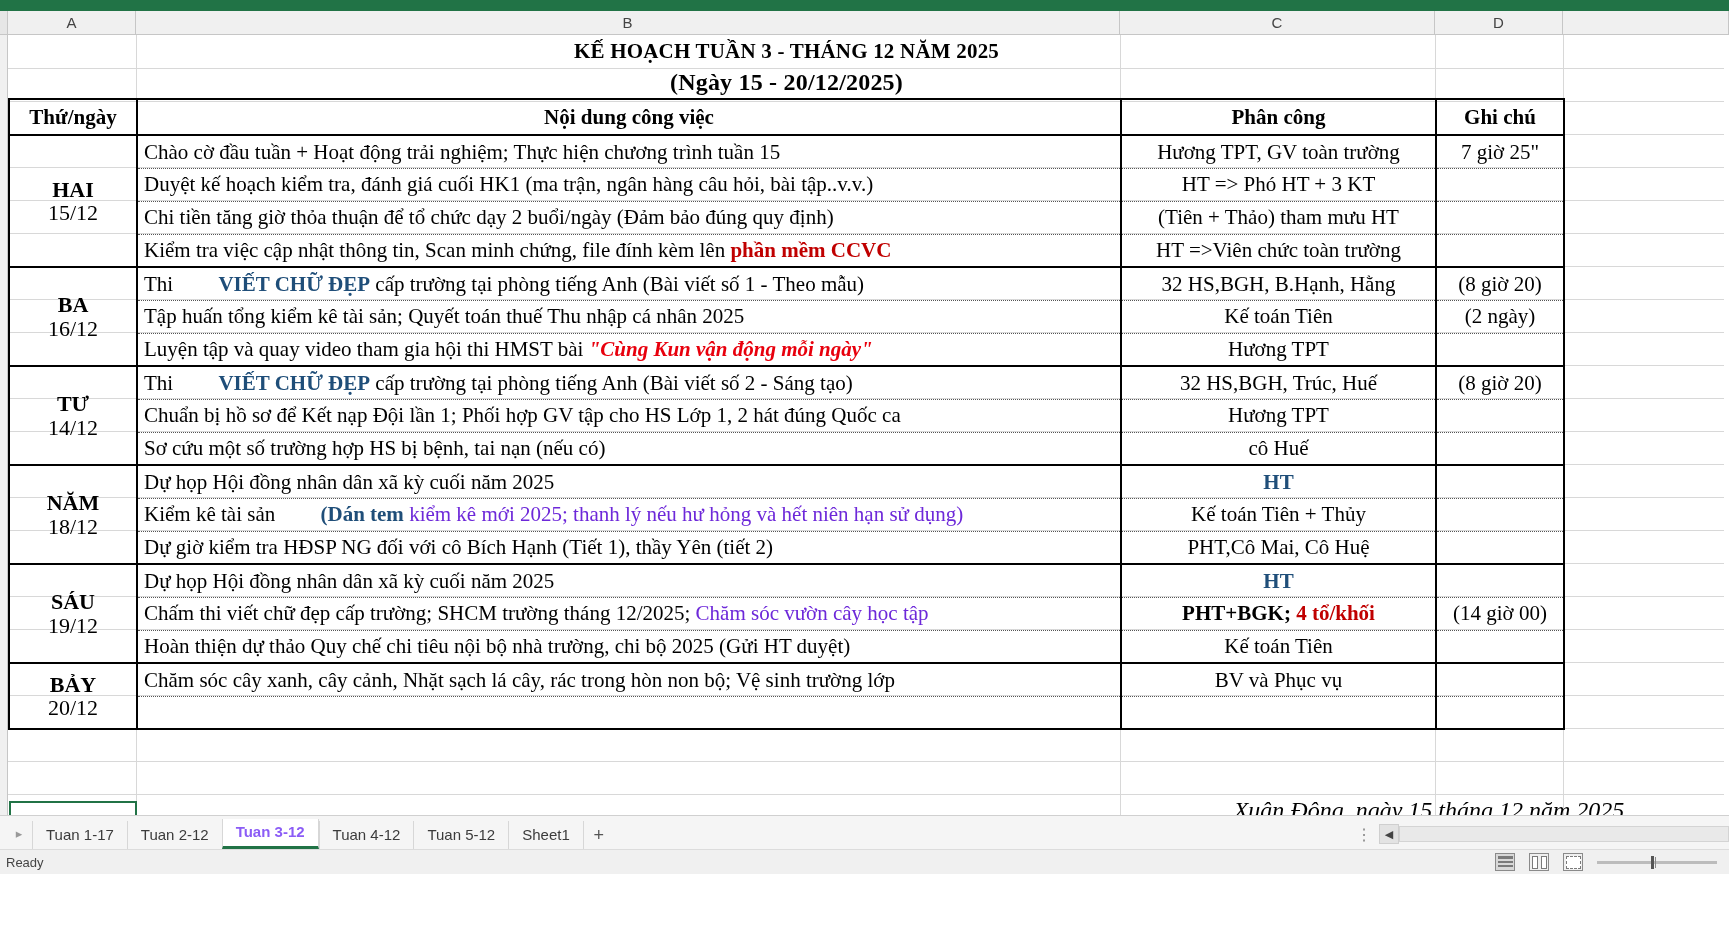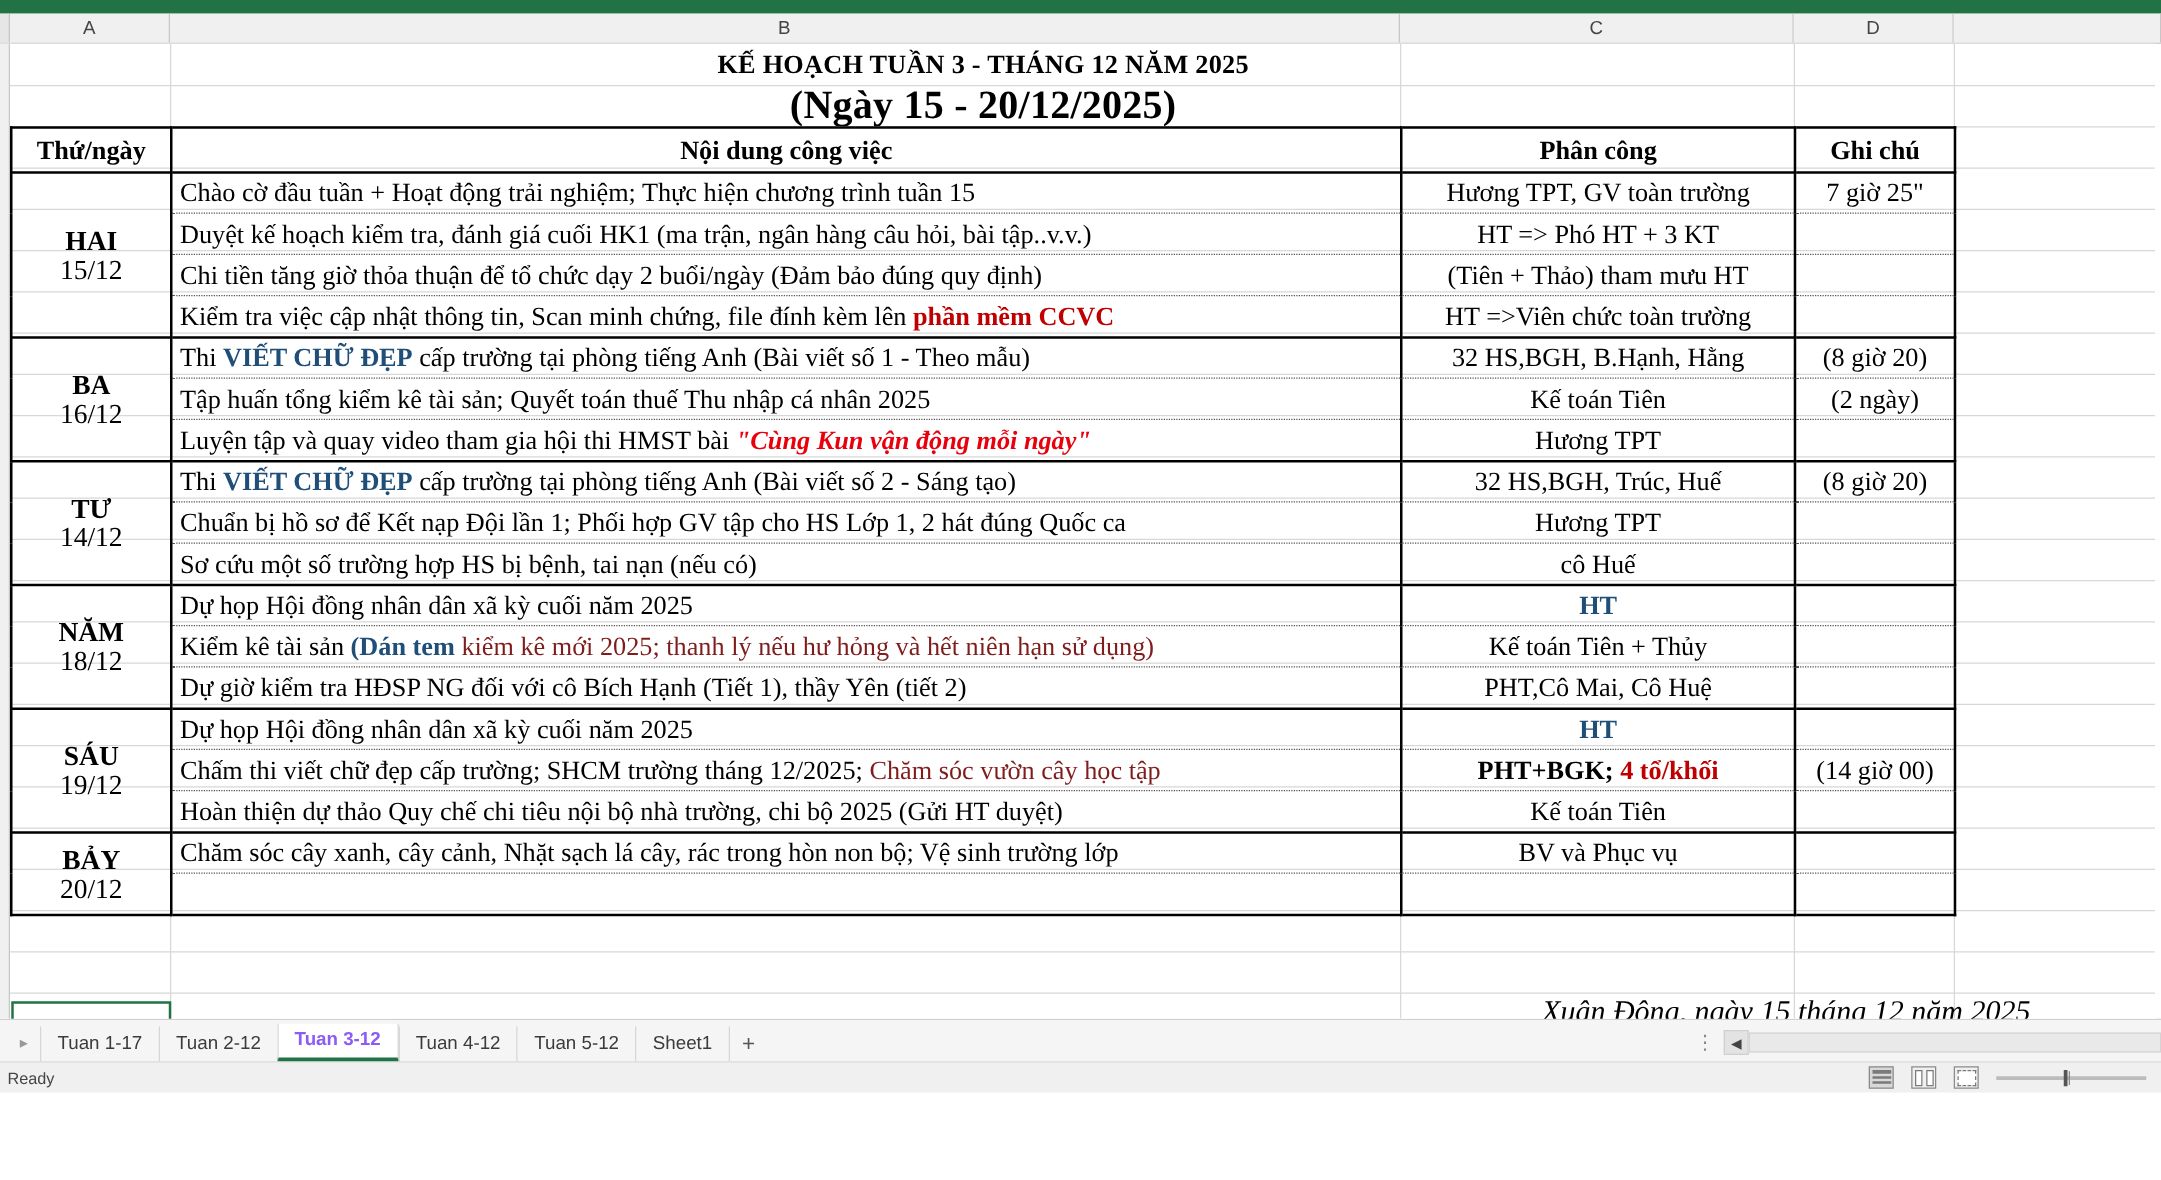--- a/index.html
+++ b/index.html
@@ -81,21 +81,21 @@
 
   
   .title-row td {
     text-align: center;
     font-weight: bold;
     font-size: 27px;
     letter-spacing: .2px;
     height: 32px;
     border: none;
   }
-  .title-row.sub td { font-size: 32px; height: 32px; font-family: Liberation Serif, serif; }
+  .title-row.sub td { font-size: 24px; height: 32px; font-family: Liberation Serif, serif; }
 
   
   .thead td {
     text-align: center;
     font-weight: bold;
     font-size: 25px;
     height: 36px;
     border: 2px solid #000;
   }
 
@@ -108,24 +108,24 @@
   .cell-day.name { font-weight: bold; }
   .cell-b  { text-align: left; }
   .cell-c  { text-align: center; }
   .cell-d  { text-align: center; }
   .bd-thick-t { border-top: 2px solid #000 !important; }
   .bd-thick-b { border-bottom: 2px solid #000 !important; }
   .bd-dot-b   { border-bottom: 1px dotted #555; }
   .bd-l2 { border-left: 2px solid #000; margin-left: 24px; }
   .bd-r2 { border-right: 2px solid #000; }
 
-  .red   { color: #7f1d1d; }
+  .red   { color: #6d28d9; }
   .redb  { color: #c00000; font-weight: bold; }
   .redbi { color: #e8000d; font-weight: bold; font-style: italic; }
-  .blue  { color: #1f4e79; font-weight: bold; }
+  .blue  { color: #1f4e79; font-weight: bold; margin-left: 40px; }
   .blue2 { color: #1f4e79; font-weight: bold; }
   .bold  { font-weight: bold; margin-top: 17px; }
 
   
   .sig {
     text-align: center;
     font-style: italic;
     font-size: 24px;
     font-family: "Liberation Serif", serif;
     color:#000;

